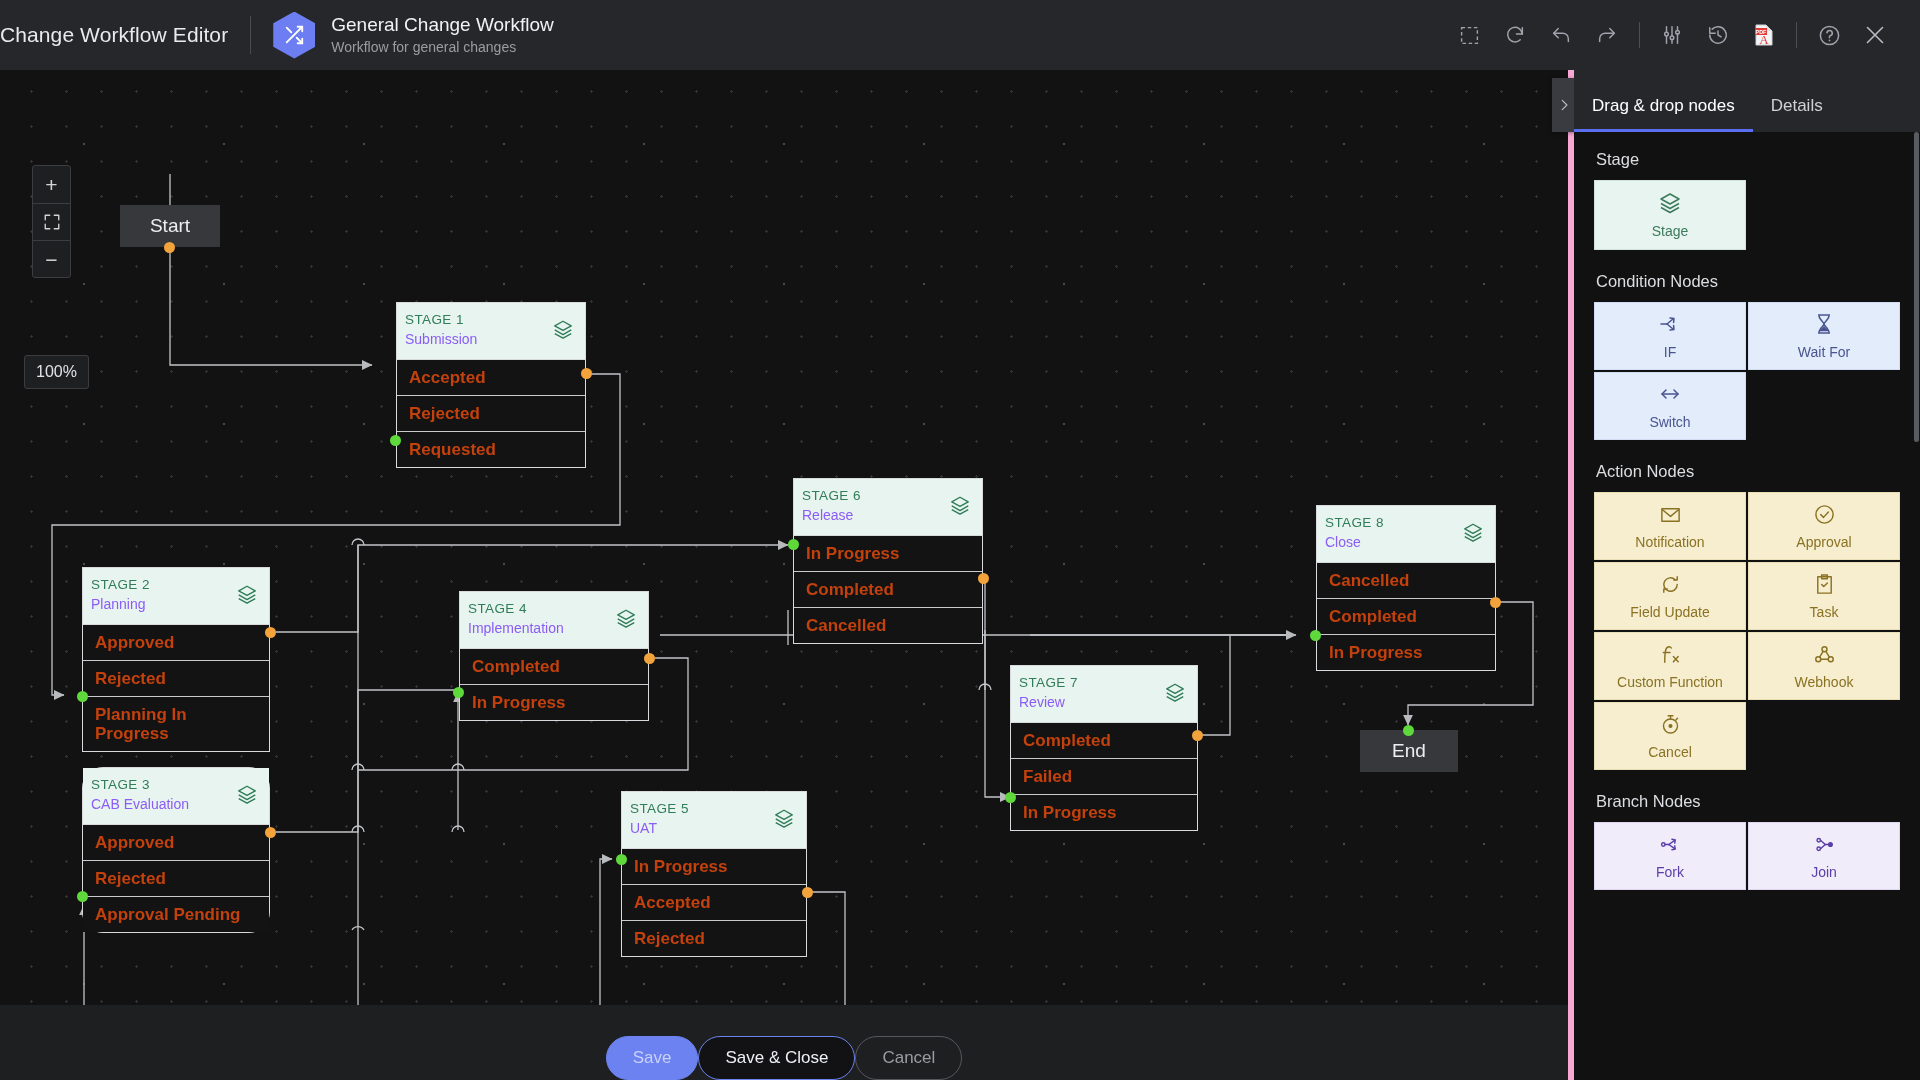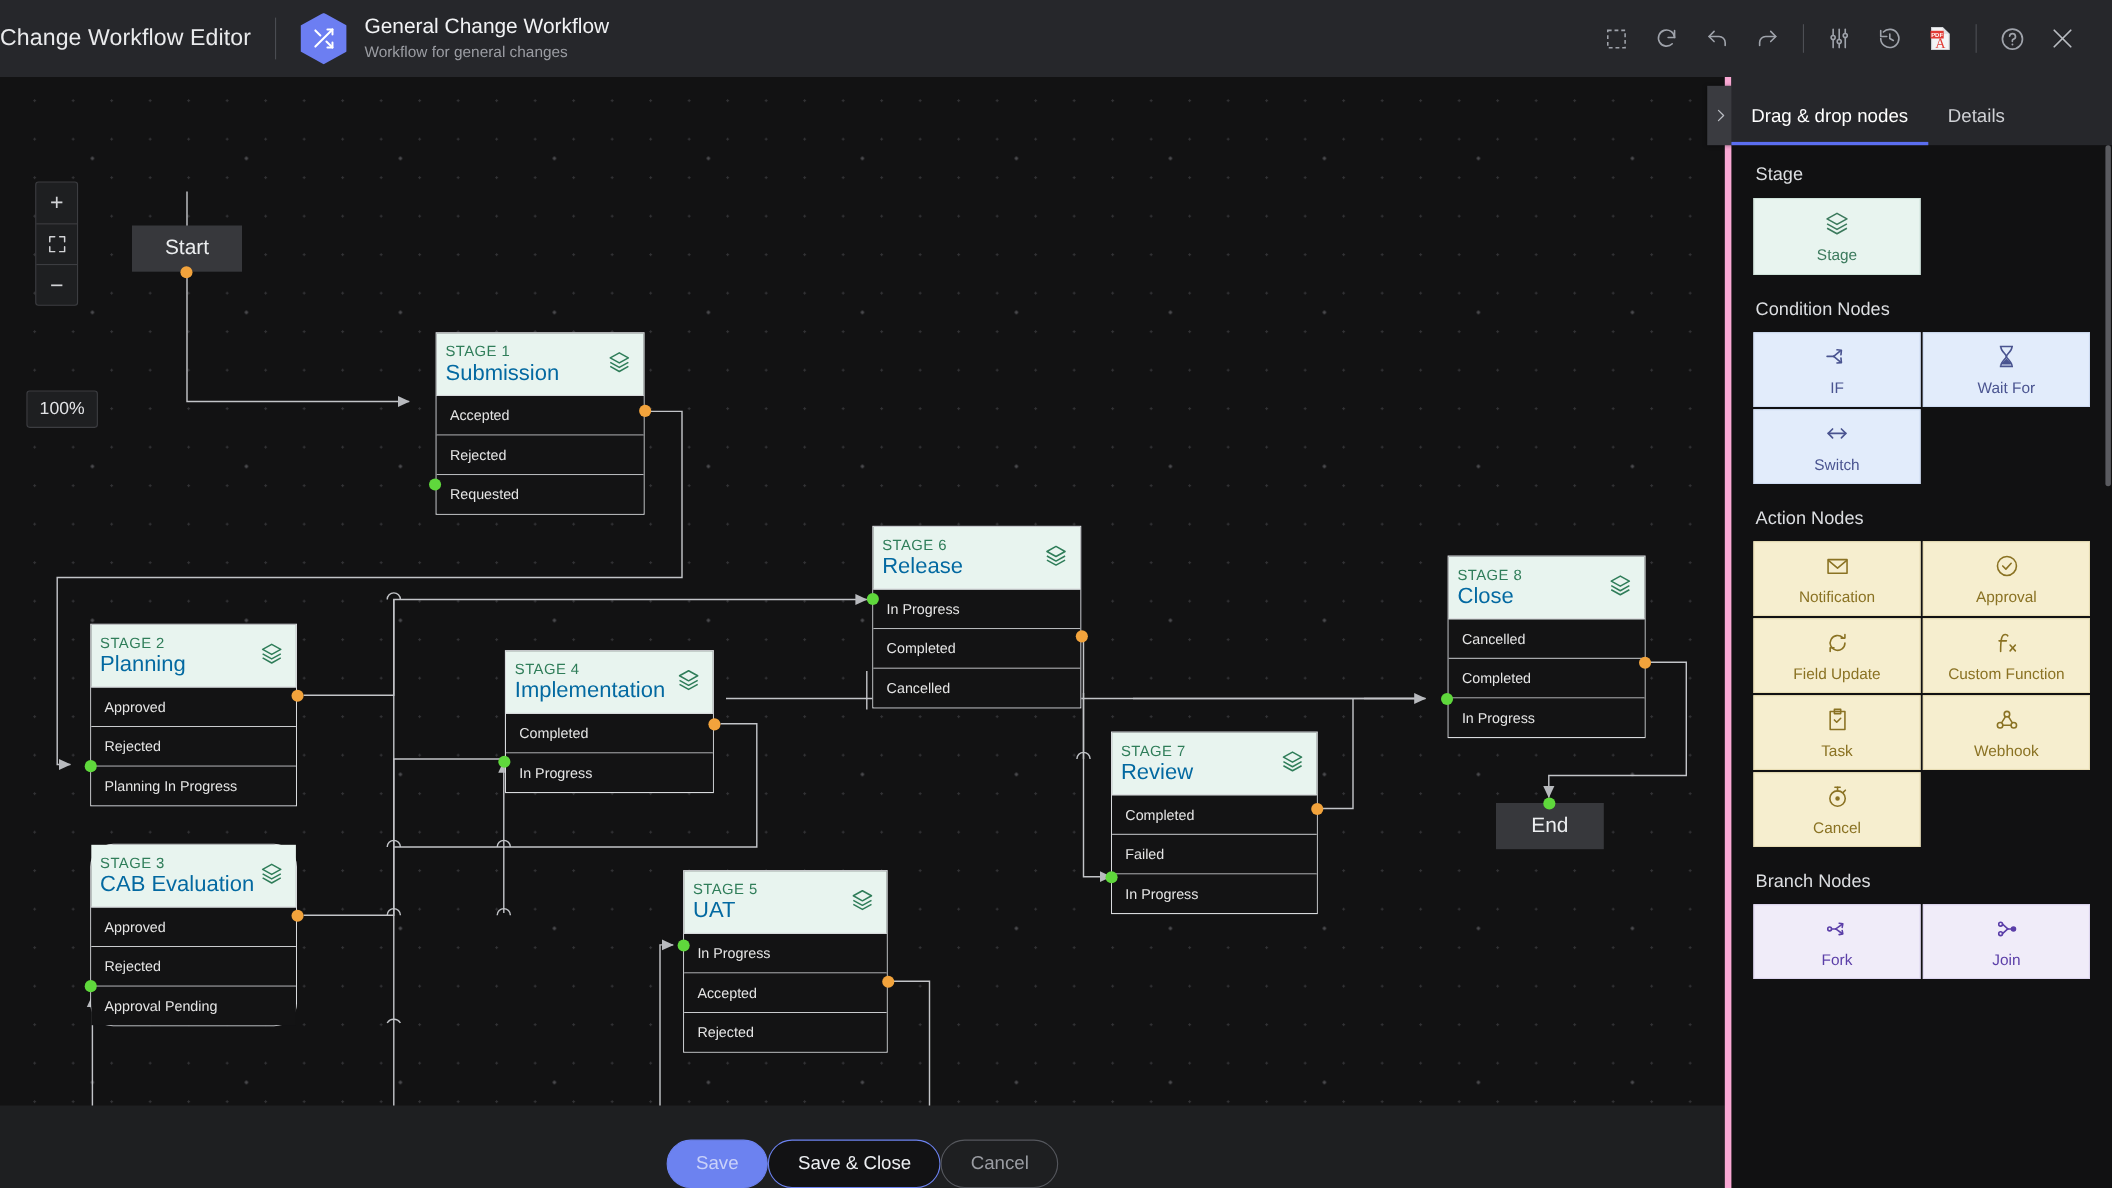--- a/index.html
+++ b/index.html
@@ -99,25 +99,25 @@
     position: absolute; z-index: 12;
     background: #131314;
     border: 1px solid #d8dadd;
     font-size: 14.5px;
   }
   .stage-head {
     background: #e8f4ef; padding: 8px 12px 9px 8px;
     position: relative; border-bottom: 1px solid #d8dadd;
   }
   .stage-num { color: #2f7d59; font-size: 13.5px; letter-spacing: .4px; line-height: 17px; }
-  .stage-name { color: #0369a1; font-size: 20px; line-height: 21px; margin-top: 1px; }
+  .stage-name { color: #8b5cf6; font-size: 14px; line-height: 21px; margin-top: 1px; }
   .stage-icon { position: absolute; right: 11px; top: 50%; transform: translateY(-50%); }
   .stage-row {
-    padding: 8px 12px; color: #e5e5e5; font-size: 13px; line-height: 19px;
-    background: #131314; border-bottom: 1px solid #c9cbce;
+    padding: 8px 12px; color: #c2410c; font-size: 17px; line-height: 19px;
+    background: #131314; border-bottom: 1px solid #c9cbce; font-weight: bold;
   }
   .stage-row:last-child { border-bottom: none; }
 
   .port { position: absolute; width: 11px; height: 11px; border-radius: 50%; z-index: 20; }
   .port.out { background: #f2a33c; }
   .port.in  { background: #5fd83c; }
 
   
   #bottom-bar {
     position: absolute; left: 0; top: 1005px;
@@ -616,37 +616,37 @@
               <path d="M19 12a7 7 0 1 1-2.1-5"></path>
               <polyline points="19 4 19 7.4 15.4 7.4"></polyline>
               <polyline points="5 20 5 16.6 8.6 16.6"></polyline>
             </svg>
         </span>
         <span class="nc-label">Field Update</span>
       </div>
       <div class="node-card nc-act">
         <span>
           <svg width="23" height="23" viewBox="0 0 24 24" fill="none" stroke="#8a7223" stroke-width="1.5" stroke-linecap="round" stroke-linejoin="round">
+              <rect x="5" y="4" width="14" height="17"></rect>
+              <rect x="9" y="2" width="6" height="4"></rect>
+              <polyline points="9 12 11.2 14.2 15 10.4"></polyline>
+            </svg>
+        </span>
+        <span class="nc-label">Task</span>
+      </div>
+      <div class="node-card nc-act">
+        <span>
+          <svg width="23" height="23" viewBox="0 0 24 24" fill="none" stroke="#8a7223" stroke-width="1.5" stroke-linecap="round" stroke-linejoin="round">
               <path d="M6 20c0-12 1-16 4.5-16 1.2 0 2 .6 2.3 1.3"></path>
               <line x1="4.5" y1="10" x2="11.5" y2="10"></line>
               <line x1="15" y1="14" x2="20" y2="19.5"></line>
               <line x1="20" y1="14" x2="15" y2="19.5"></line>
             </svg>
         </span>
         <span class="nc-label">Custom Function</span>
-      </div>
-      <div class="node-card nc-act">
-        <span>
-          <svg width="23" height="23" viewBox="0 0 24 24" fill="none" stroke="#8a7223" stroke-width="1.5" stroke-linecap="round" stroke-linejoin="round">
-              <rect x="5" y="4" width="14" height="17"></rect>
-              <rect x="9" y="2" width="6" height="4"></rect>
-              <polyline points="9 12 11.2 14.2 15 10.4"></polyline>
-            </svg>
-        </span>
-        <span class="nc-label">Task</span>
       </div>
       <div class="node-card nc-act">
         <span>
           <svg width="23" height="23" viewBox="0 0 24 24" fill="none" stroke="#8a7223" stroke-width="1.5" stroke-linecap="round" stroke-linejoin="round">
               <circle cx="12" cy="6.5" r="2.6"></circle>
               <circle cx="5.5" cy="17" r="2.6"></circle>
               <circle cx="18.5" cy="17" r="2.6"></circle>
               <line x1="10.6" y1="8.8" x2="7" y2="14.6"></line>
               <line x1="13.4" y1="8.8" x2="17" y2="14.6"></line>
               <line x1="8.1" y1="17" x2="15.9" y2="17"></line>

